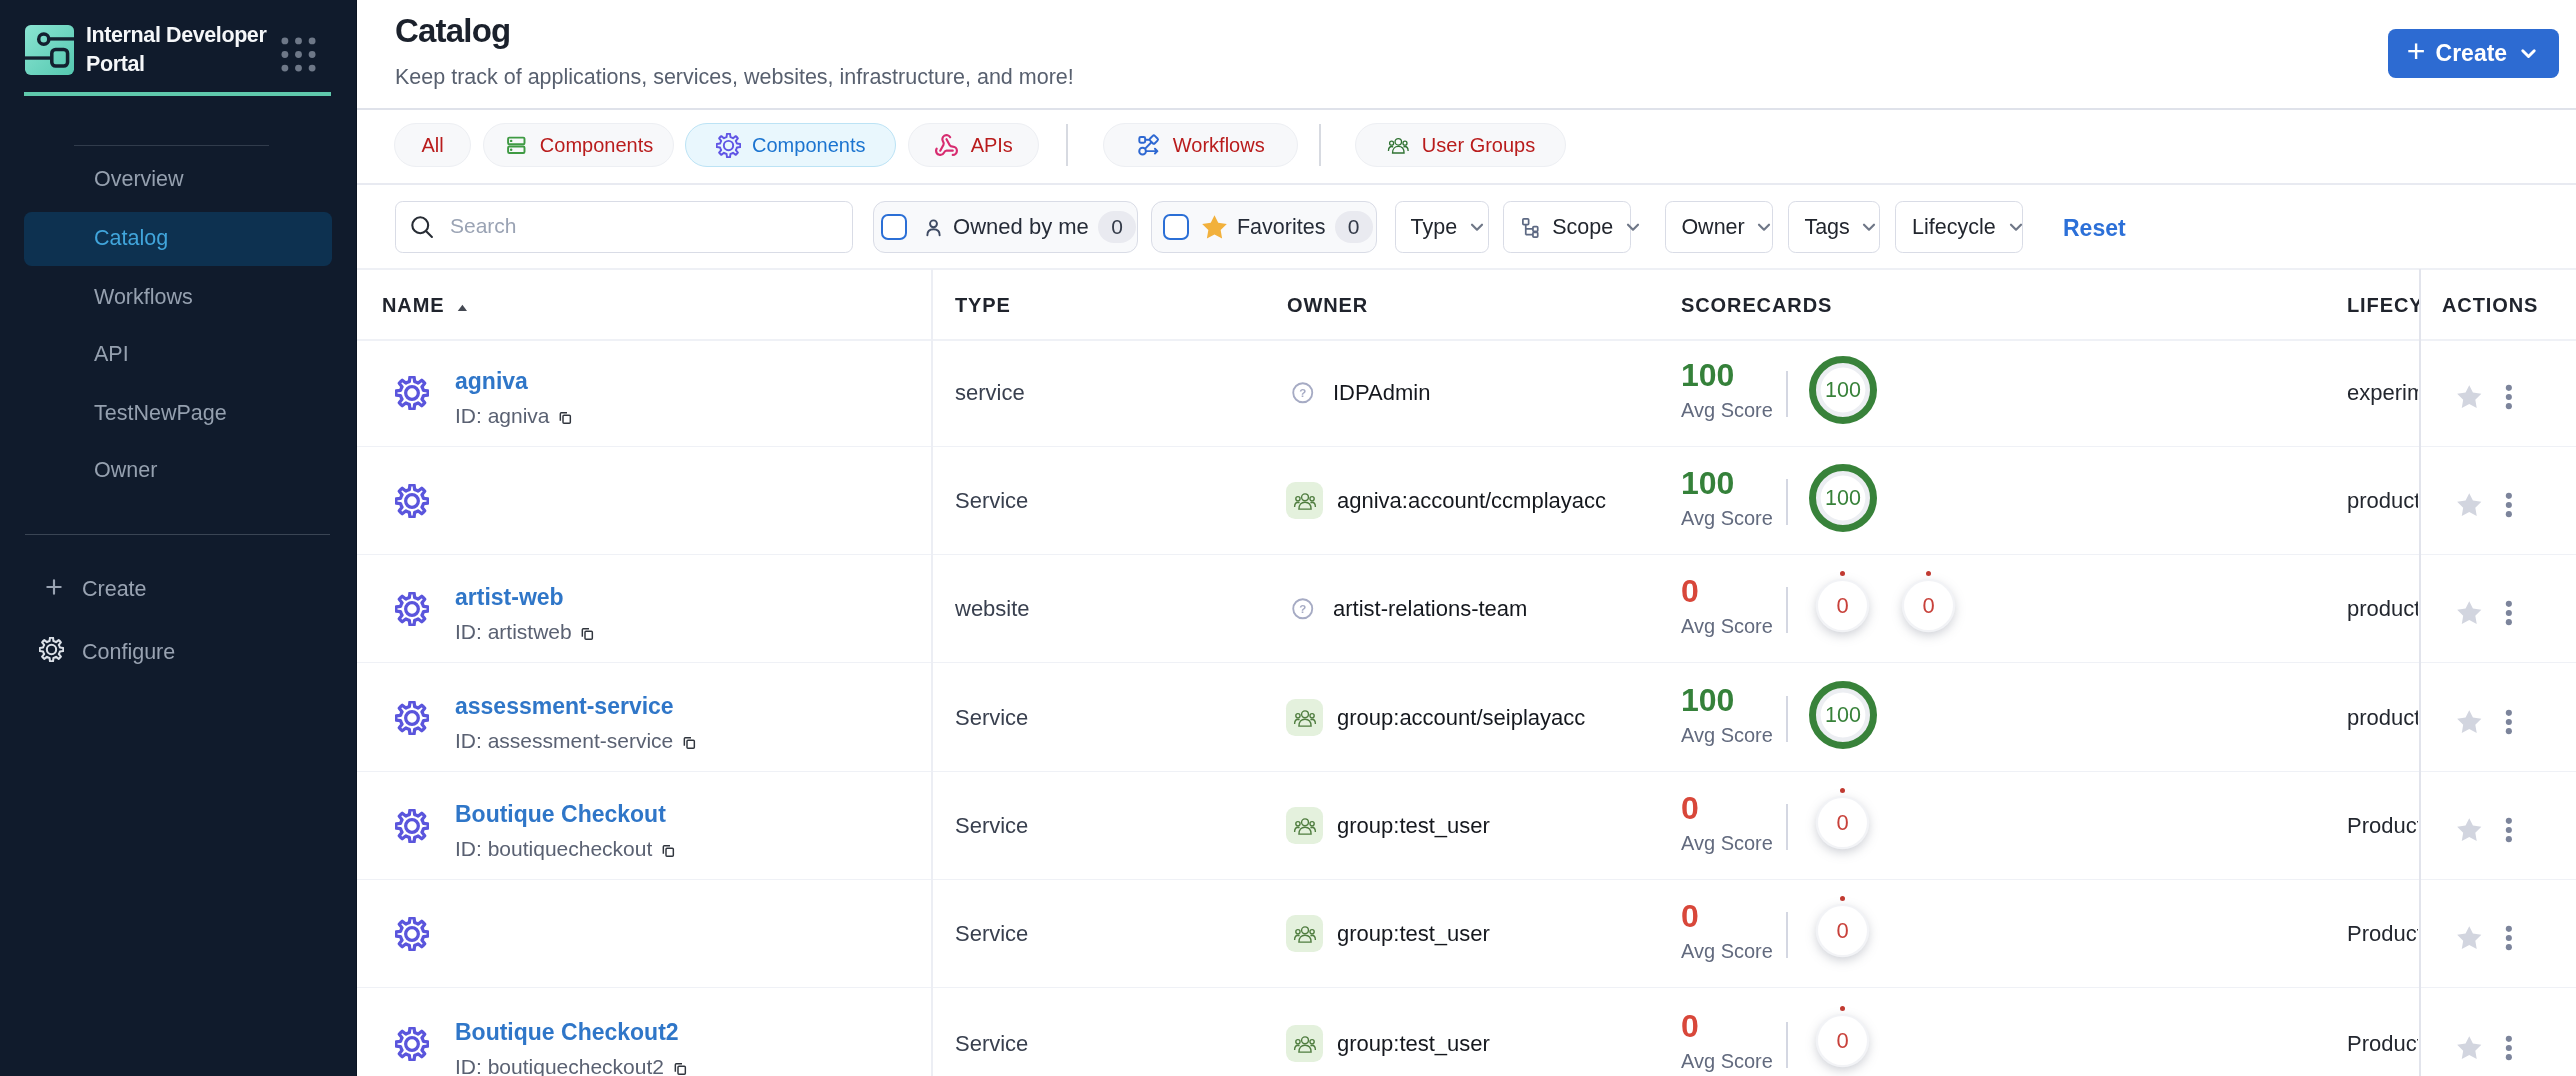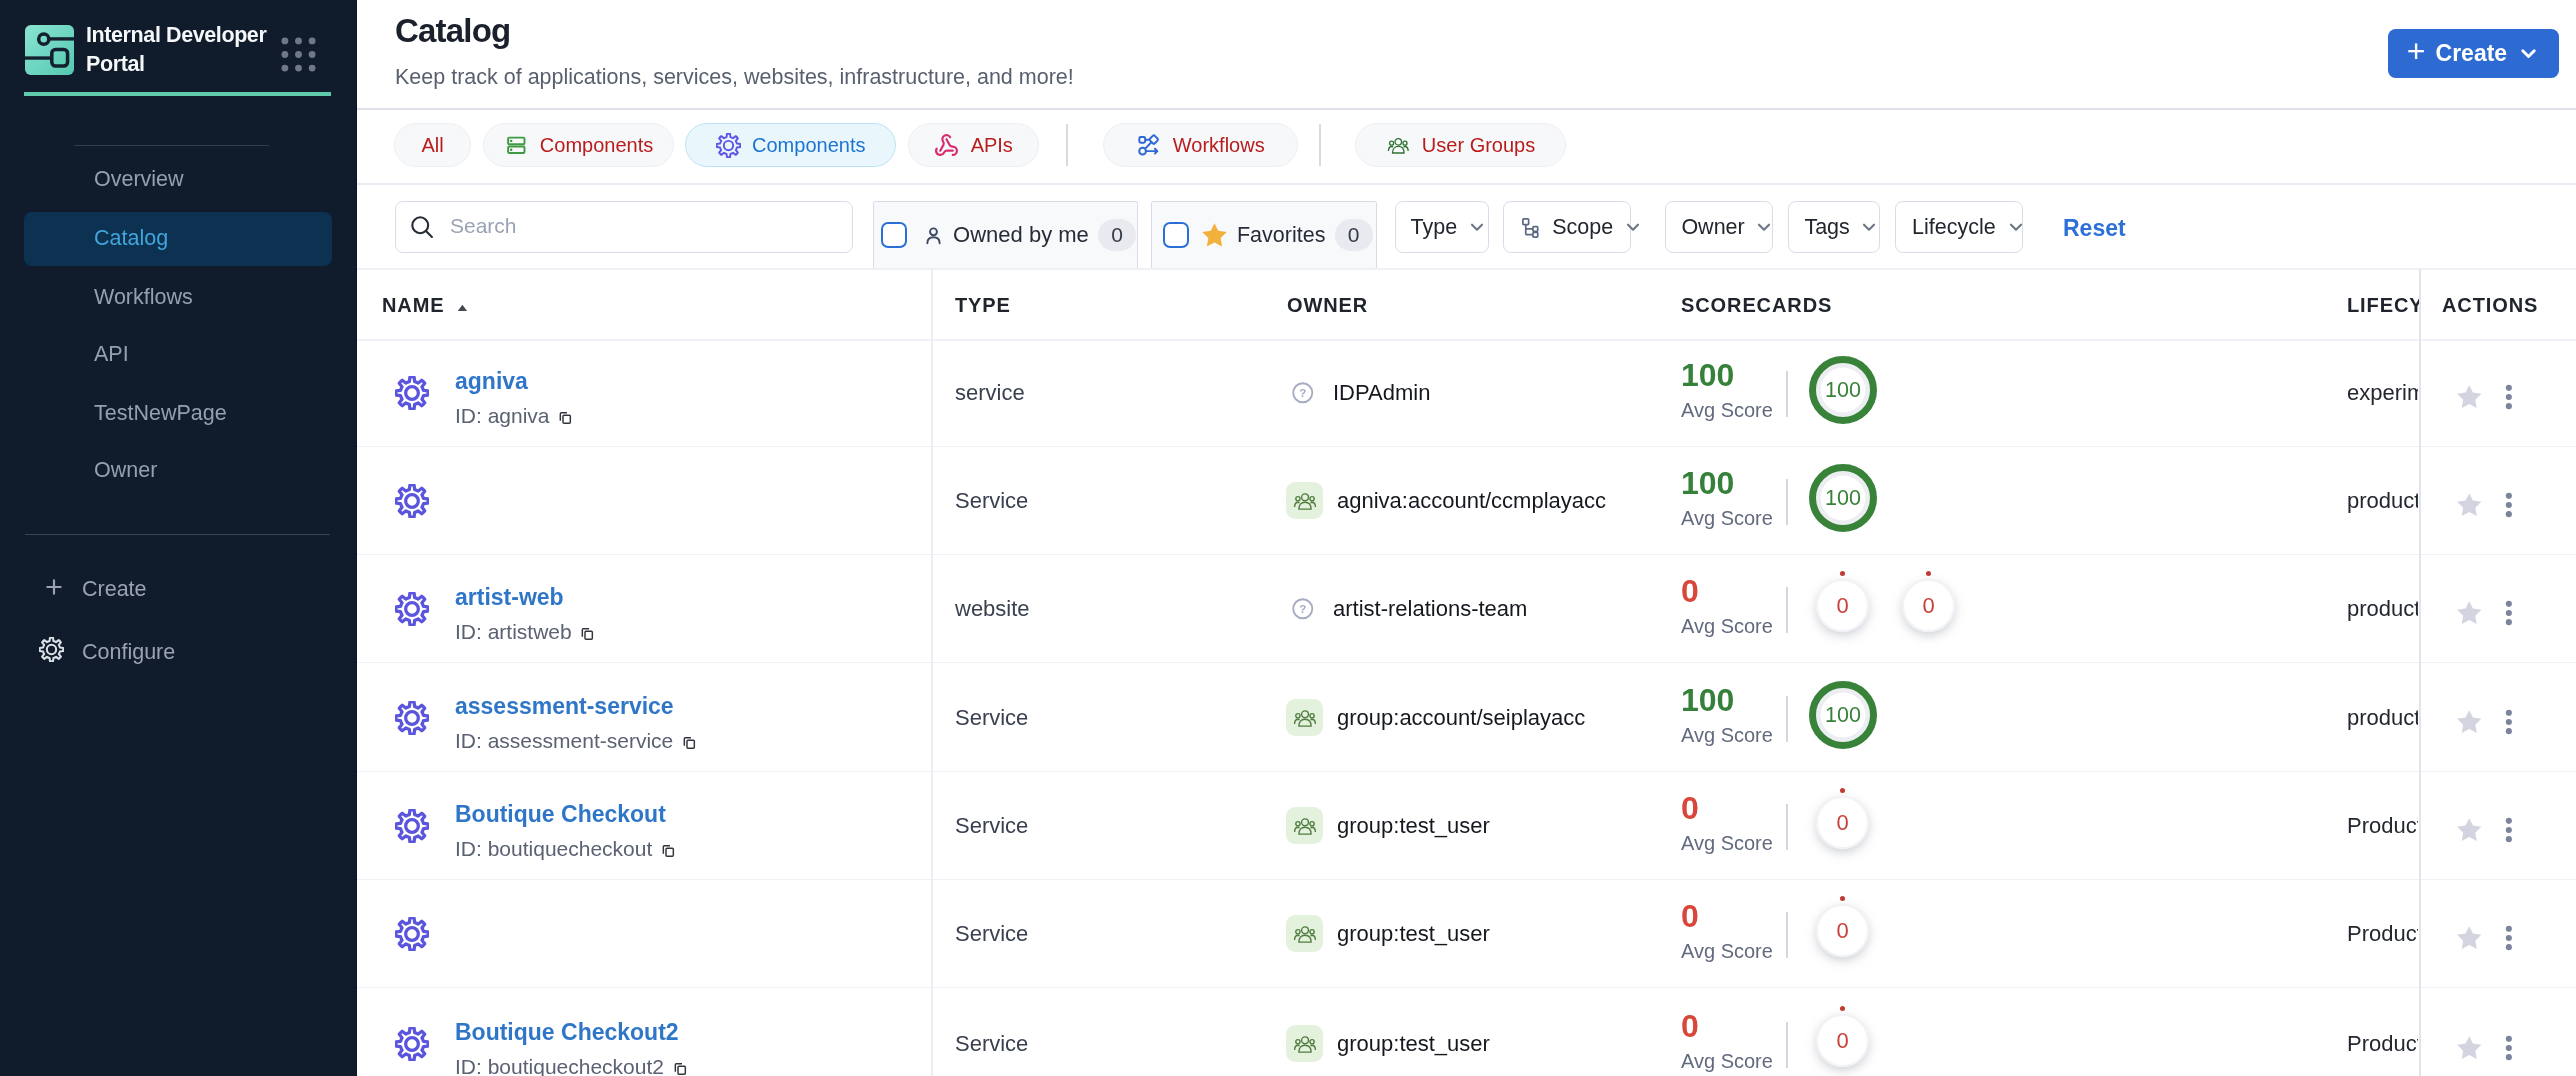--- a/index.html
+++ b/index.html
@@ -28,21 +28,21 @@
 .hline1 { position:absolute; left:0; top:108px; width:2219px; height:1.5px; background:#dfe2ea; }
 
 
 .chip { position:absolute; top:123px; height:44px; border-radius:22px; background:#f7f8fa; border:1.5px solid #edeff3; display:flex; align-items:center; justify-content:center; gap:11.5px; font-size:20px; font-weight:500; color:#b91c1c; }
 .chip.active { background:#e9f7fd; border-color:#bce3f5; color:#1b74d0; }
 .vdiv { position:absolute; top:124px; width:1.5px; height:42px; background:#d7dae1; }
 .hline2 { position:absolute; left:0; top:183px; width:2219px; height:1.5px; background:#e8eaf1; }
 
 
 .sbox { position:absolute; top:201px; height:52px; border:1.5px solid #d9dce6; border-radius:7.7px; background:#fff; }
-.fbox { position:absolute; top:201px; height:68px; border:1.5px solid #d9dce6; border-radius:2px; background:#f8f9fb; display:flex; align-items:center; white-space:nowrap; }
+.fbox { position:absolute; top:201px; height:52px; border:1.5px solid #d9dce6; border-radius:12px; background:#f8f9fb; display:flex; align-items:center; white-space:nowrap; }
 .dbox { position:absolute; top:201px; height:52px; border:1.5px solid #d9dce6; border-radius:7.7px; background:#fff; display:flex; align-items:center; font-size:21.5px; color:#22262e; }
 .cb { flex:none; width:26px; height:26px; border:2.3px solid #2b6fd6; border-radius:7px; background:#fff; }
 .badge { flex:none; height:32px; min-width:38px; border-radius:16px; background:#e9eaf0; color:#343b49; font-size:21px; display:flex; align-items:center; justify-content:center; }
 .reset { position:absolute; left:1706px; top:215px; font-size:23px; font-weight:bold; color:#2c70d8; }
 .hline3 { position:absolute; left:0; top:268px; width:2219px; height:1.5px; background:#eef0f5; }
 
 
 .th { position:absolute; top:294px; font-size:20px; font-weight:bold; color:#20242d; letter-spacing:0.9px; }
 .colline { position:absolute; left:574px; top:269px; width:1.5px; height:807px; background:#ecEEf4; }
 .actline { position:absolute; left:2062px; top:269px; width:1.5px; height:807px; background:#e2e4ec; }

